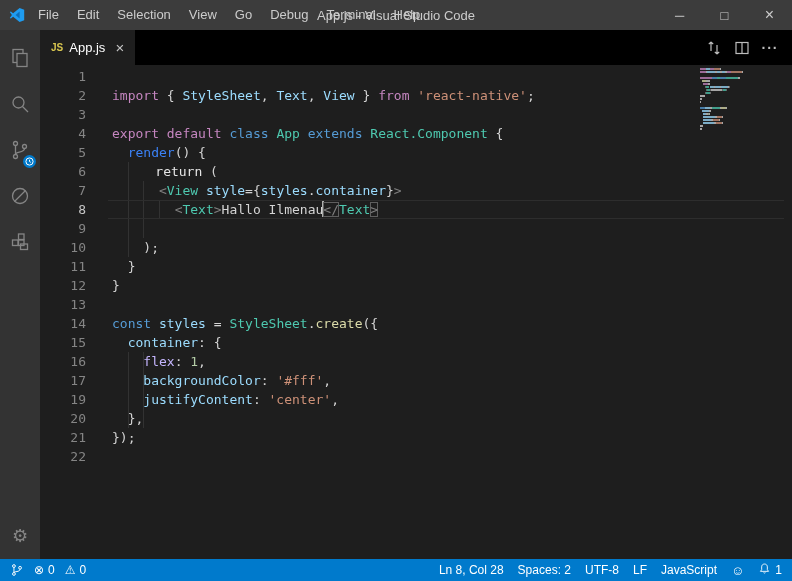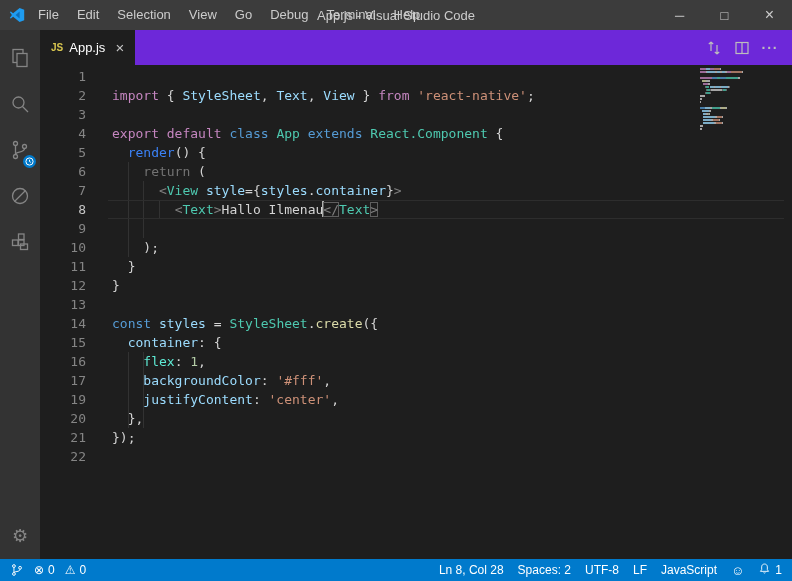--- a/index.html
+++ b/index.html
@@ -17,21 +17,21 @@
 
   
   .main { display:flex; height:529px; }
   .activitybar { width:40px; background:#333333; display:flex; flex-direction:column; align-items:center; padding-top:5px; }
   .ab-icon { width:40px; height:46px; display:flex; align-items:center; justify-content:center; position:relative; }
   .ab-icon svg { stroke:#858585; fill:none; stroke-width:1.3; }
   .scm-badge { position:absolute; right:4px; bottom:5px; width:13px; height:13px; border-radius:50%; background:#007acc; display:flex; align-items:center; justify-content:center; }
   .settings-slot { margin-top:auto; margin-bottom:6px; font-size:18px; color:#858585; height:30px; display:flex; align-items:center; }
 
   .editor-group { flex:1; display:flex; flex-direction:column; background:#1e1e1e; }
-  .tabbar { height:35px; background:#6d28d9; display:flex; align-items:stretch; }
+  .tabbar { height:35px; background:#000000; display:flex; align-items:stretch; }
   .tab { display:flex; align-items:center; background:#1e1e1e; padding:0 11px; font-size:13px; color:#ffffff; }
   .js-badge { color:#d8c64f; font-size:10px; font-weight:bold; margin-right:6px; }
   .tab-close { color:#c5c5c5; font-size:15px; margin-left:10px; }
   .editor-actions { margin-left:auto; display:flex; align-items:center; padding-right:8px; }
   .action { width:28px; text-align:center; color:#bdbdbd; font-size:14px; display:flex; justify-content:center; align-items:center; height:35px; }
   .action svg { stroke:#bdbdbd; fill:none; stroke-width:1.2; }
 
   
   .code-area { flex:1; position:relative; font-family:"DejaVu Sans Mono",monospace; font-size:13px; line-height:19px; padding-top:2px; overflow:hidden; }
   .code-line { display:flex; height:19px; position:relative; }
@@ -174,21 +174,21 @@
             <div class="code-line">
               <span class="line-number">4</span>
               <span class="line-content"><span style="color: rgb(197, 134, 192);">export </span><span style="color: rgb(197, 134, 192);">default </span><span style="color: rgb(86, 156, 214);">class </span><span style="color: rgb(78, 201, 176);">App </span><span style="color: rgb(86, 156, 214);">extends </span><span style="color: rgb(78, 201, 176);">React.Component</span><span style="color: rgb(212, 212, 212);"> {</span></span>
             </div>
             <div class="code-line">
               <span class="line-number">5</span>
               <span class="line-content"><span style="color: rgb(212, 212, 212);">  </span><span style="color: #3b82f6;">render</span><span style="color: rgb(212, 212, 212);">() {</span></span>
             </div>
             <div class="code-line">
               <span class="line-number">6</span>
-              <span class="line-content"><span style="color: rgb(212, 212, 212);">    </span><span style="color: #737373;">return</span><span style="color: rgb(212, 212, 212);"> (</span></span>
+              <span class="line-content"><span style="color: rgb(212, 212, 212);">    </span><span style="color: #e5e5e5; margin-left: 12px;">return</span><span style="color: rgb(212, 212, 212);"> (</span></span>
             </div>
             <div class="code-line">
               <span class="line-number">7</span>
               <span class="line-content"><span style="color: rgb(212, 212, 212);">      </span><span style="color: rgb(128, 128, 128);">&lt;</span><span style="color: rgb(78, 201, 176);">View</span><span style="color: rgb(212, 212, 212);"> </span><span style="color: rgb(156, 220, 254);">style</span><span style="color: rgb(212, 212, 212);">={</span><span style="color: rgb(156, 220, 254);">styles</span><span style="color: rgb(212, 212, 212);">.</span><span style="color: rgb(156, 220, 254);">container</span><span style="color: rgb(212, 212, 212);">}</span><span style="color: rgb(128, 128, 128);">&gt;</span></span>
             </div>
             <div class="code-line current">
               <span class="line-number">8</span>
               <span class="line-content"><span style="color: rgb(212, 212, 212);">        </span><span style="color: rgb(128, 128, 128);">&lt;</span><span style="color: rgb(78, 201, 176);">Text</span><span style="color: rgb(128, 128, 128);">&gt;</span><span style="color: rgb(212, 212, 212);">Hallo Ilmenau</span><span class="cursor"></span><span class="match" style="color: rgb(128, 128, 128);">&lt;/</span><span style="color: rgb(78, 201, 176);">Text</span><span class="match" style="color: rgb(128, 128, 128);">&gt;</span></span>
             </div>
             <div class="code-line">
@@ -213,21 +213,21 @@
             <div class="code-line">
               <span class="line-number">14</span>
               <span class="line-content"><span style="color: rgb(86, 156, 214);">const </span><span style="color: rgb(156, 220, 254);">styles </span><span style="color: rgb(212, 212, 212);">= </span><span style="color: rgb(78, 201, 176);">StyleSheet</span><span style="color: rgb(212, 212, 212);">.</span><span style="color: rgb(220, 220, 170);">create</span><span style="color: rgb(212, 212, 212);">({</span></span>
             </div>
             <div class="code-line">
               <span class="line-number">15</span>
               <span class="line-content"><span style="color: rgb(212, 212, 212);">  </span><span style="color: rgb(156, 220, 254);">container</span><span style="color: rgb(212, 212, 212);">: {</span></span>
             </div>
             <div class="code-line">
               <span class="line-number">16</span>
-              <span class="line-content"><span style="color: rgb(212, 212, 212);">    </span><span style="color: #5eead4;">flex</span><span style="color: rgb(212, 212, 212);">: </span><span style="color: rgb(181, 206, 168);">1</span><span style="color: rgb(212, 212, 212);">,</span></span>
+              <span class="line-content"><span style="color: rgb(212, 212, 212);">    </span><span style="color: #c4b5fd;">flex</span><span style="color: rgb(212, 212, 212);">: </span><span style="color: rgb(181, 206, 168);">1</span><span style="color: rgb(212, 212, 212);">,</span></span>
             </div>
             <div class="code-line">
               <span class="line-number">17</span>
               <span class="line-content"><span style="color: rgb(212, 212, 212);">    </span><span style="color: rgb(156, 220, 254);">backgroundColor</span><span style="color: rgb(212, 212, 212);">: </span><span style="color: rgb(206, 145, 120);">'#fff'</span><span style="color: rgb(212, 212, 212);">,</span></span>
             </div>
             <div class="code-line">
               <span class="line-number">19</span>
               <span class="line-content"><span style="color: rgb(212, 212, 212);">    </span><span style="color: rgb(156, 220, 254);">justifyContent</span><span style="color: rgb(212, 212, 212);">: </span><span style="color: rgb(206, 145, 120);">'center'</span><span style="color: rgb(212, 212, 212);">,</span></span>
             </div>
             <div class="code-line">

